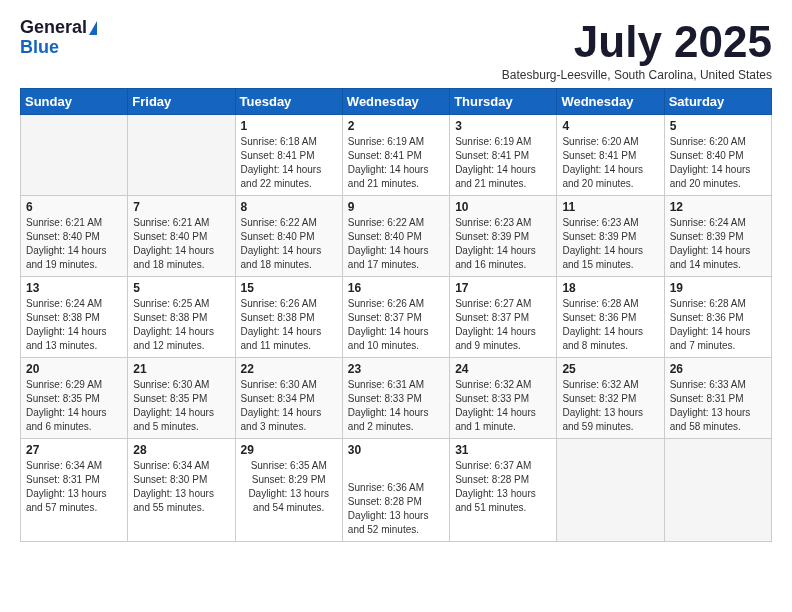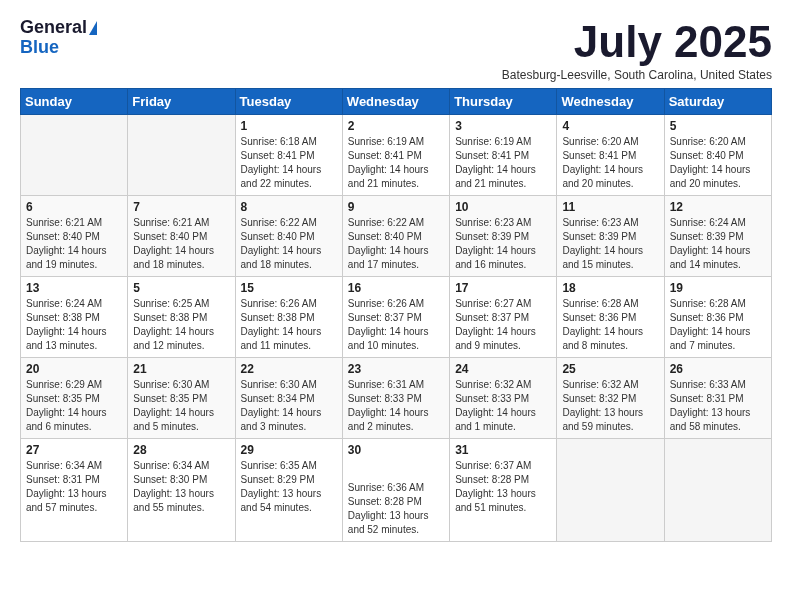--- a/index.html
+++ b/index.html
@@ -318,21 +318,21 @@
 Daylight: 13 hours and 57 minutes.</div>
           </td>
           <td>
             <span class="day-number">28</span>
             <div class="day-info" style="white-space: pre-line;">Sunrise: 6:34 AM
 Sunset: 8:30 PM
 Daylight: 13 hours and 55 minutes.</div>
           </td>
           <td>
             <span class="day-number">29</span>
-            <div class="day-info" style="white-space: pre-line;">Sunrise: 6:35 AM
+            <div class="day-info" style="white-space: pre-line; text-align: center;">Sunrise: 6:35 AM
 Sunset: 8:29 PM
 Daylight: 13 hours and 54 minutes.</div>
           </td>
           <td>
             <span class="day-number">30</span>
             <div class="day-info" style="white-space: pre-line; margin-top: 24px;">Sunrise: 6:36 AM
 Sunset: 8:28 PM
 Daylight: 13 hours and 52 minutes.</div>
           </td>
           <td>

